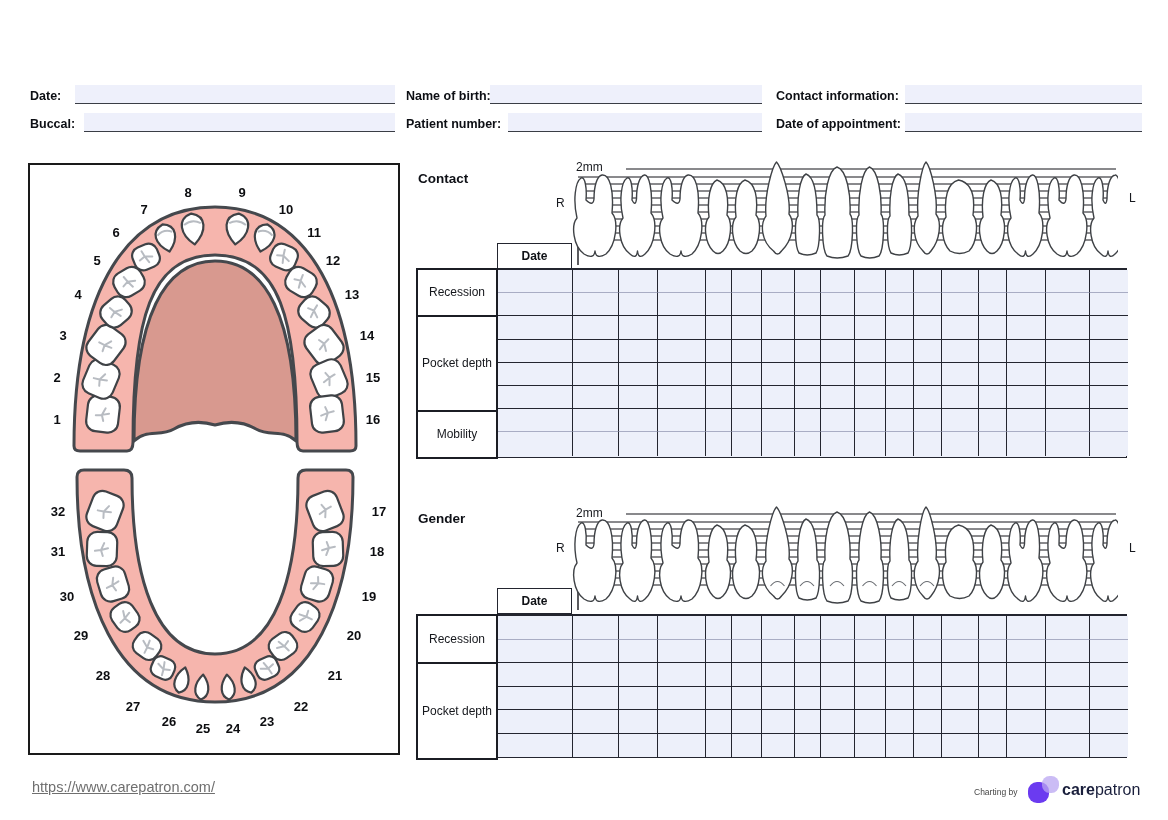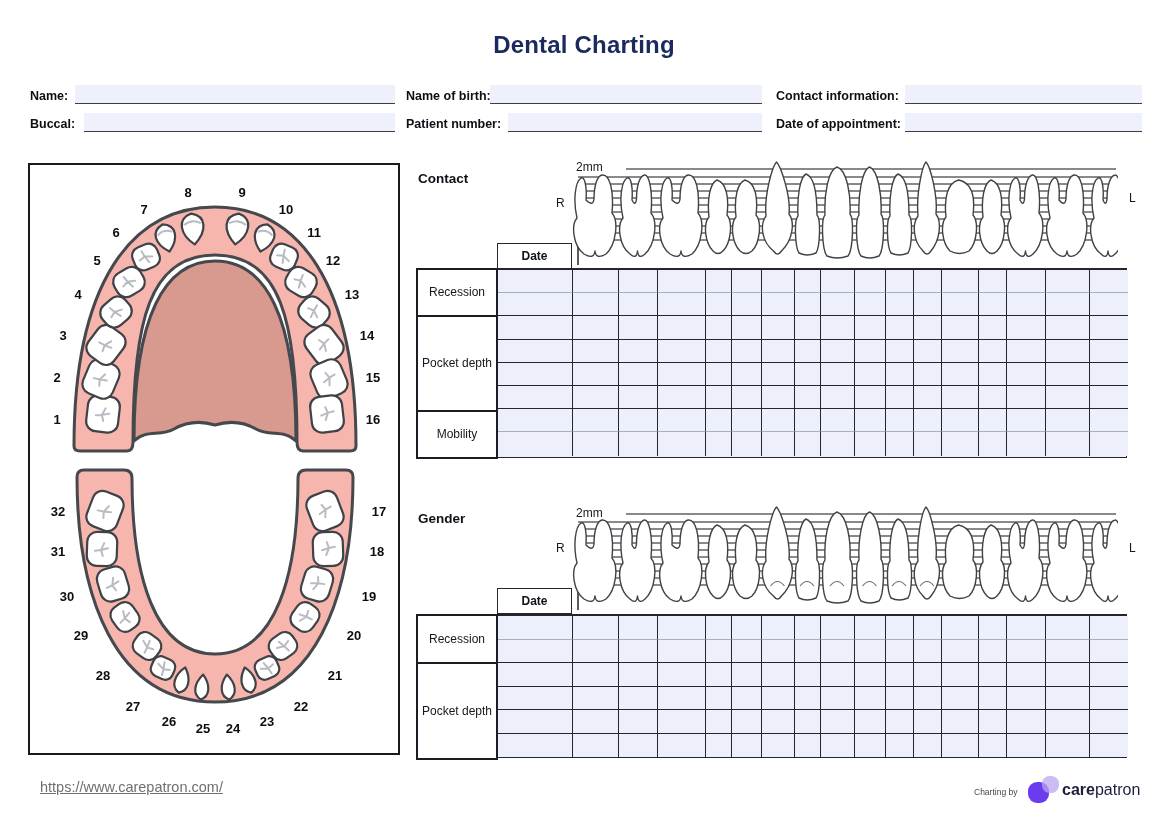--- a/index.html
+++ b/index.html
@@ -38,23 +38,22 @@
   .powered { font-size:8.5px; color:#474747; }
   .brand { font-size:16px; color:#1a1f3c; }
   .brand b { font-weight:bold; }
   svg text { font-family:"Liberation Sans", sans-serif; }
 </style>
 </head>
 <body>
 
 <div class="page">
 
-  <div class="abs page-title">Dental Charting</div>
-
-  <div class="abs pf-label" style="left:30px;top:89px">Name:</div>
+
+  <div class="abs pf-label" style="left:30px;top:89px">Date:</div>
   <input class="abs pf-input" style="left: 75px; top: 85px; width: 320px;" value="">
   <div class="abs pf-label" style="left:406px;top:89px">Name of birth:</div>
   <input class="abs pf-input" style="left: 490px; top: 85px; width: 272px;" value="">
   <div class="abs pf-label" style="left:776px;top:89px">Contact information:</div>
   <input class="abs pf-input" style="left: 905px; top: 85px; width: 237px;" value="">
 
   <div class="abs pf-label" style="left:30px;top:117px">Buccal:</div>
   <input class="abs pf-input" style="left: 84px; top: 113px; width: 311px;" value="">
   <div class="abs pf-label" style="left:406px;top:117px">Patient number:</div>
   <input class="abs pf-input" style="left: 508px; top: 113px; width: 254px;" value="">
@@ -649,21 +648,21 @@
       <div class="cell" style="border-right: 1px solid rgb(35, 37, 47);"></div>
       <div class="cell" style="border-right: 1px solid rgb(35, 37, 47);"></div>
       <div class="cell" style="border-right: 1px solid rgb(35, 37, 47);"></div>
       <div class="cell" style="border-right: none;"></div>
     </div>
   <div id="rg-palatal">
       <div class="abs rg-label" style="top: 614px; height: 50px;">Recession</div>
       <div class="abs rg-label" style="top: 662px; height: 98px;">Pocket depth</div>
     </div>
 
-  <a class="abs footer-link" href="#" style="left:40px;top:779px">https://www.carepatron.com/</a>
+  <a class="abs footer-link" href="#" style="left:32px;top:779px">https://www.carepatron.com/</a>
   <div class="abs powered" style="left:974px;top:787px">Charting by</div>
   <svg class="abs" style="left:1026px;top:775px" viewBox="0 0 36 30" width="36" height="30">
     <rect x="2" y="7" width="21" height="21" rx="9" fill="#6b3bf0"></rect>
     <rect x="16" y="1" width="17" height="17" rx="7.5" fill="#b9a5f2" opacity="0.75"></rect>
   </svg>
   <div class="abs brand" style="left:1062px;top:781px"><b>care</b><span>patron</span></div>
 
 </div>
 
 </body></html>

